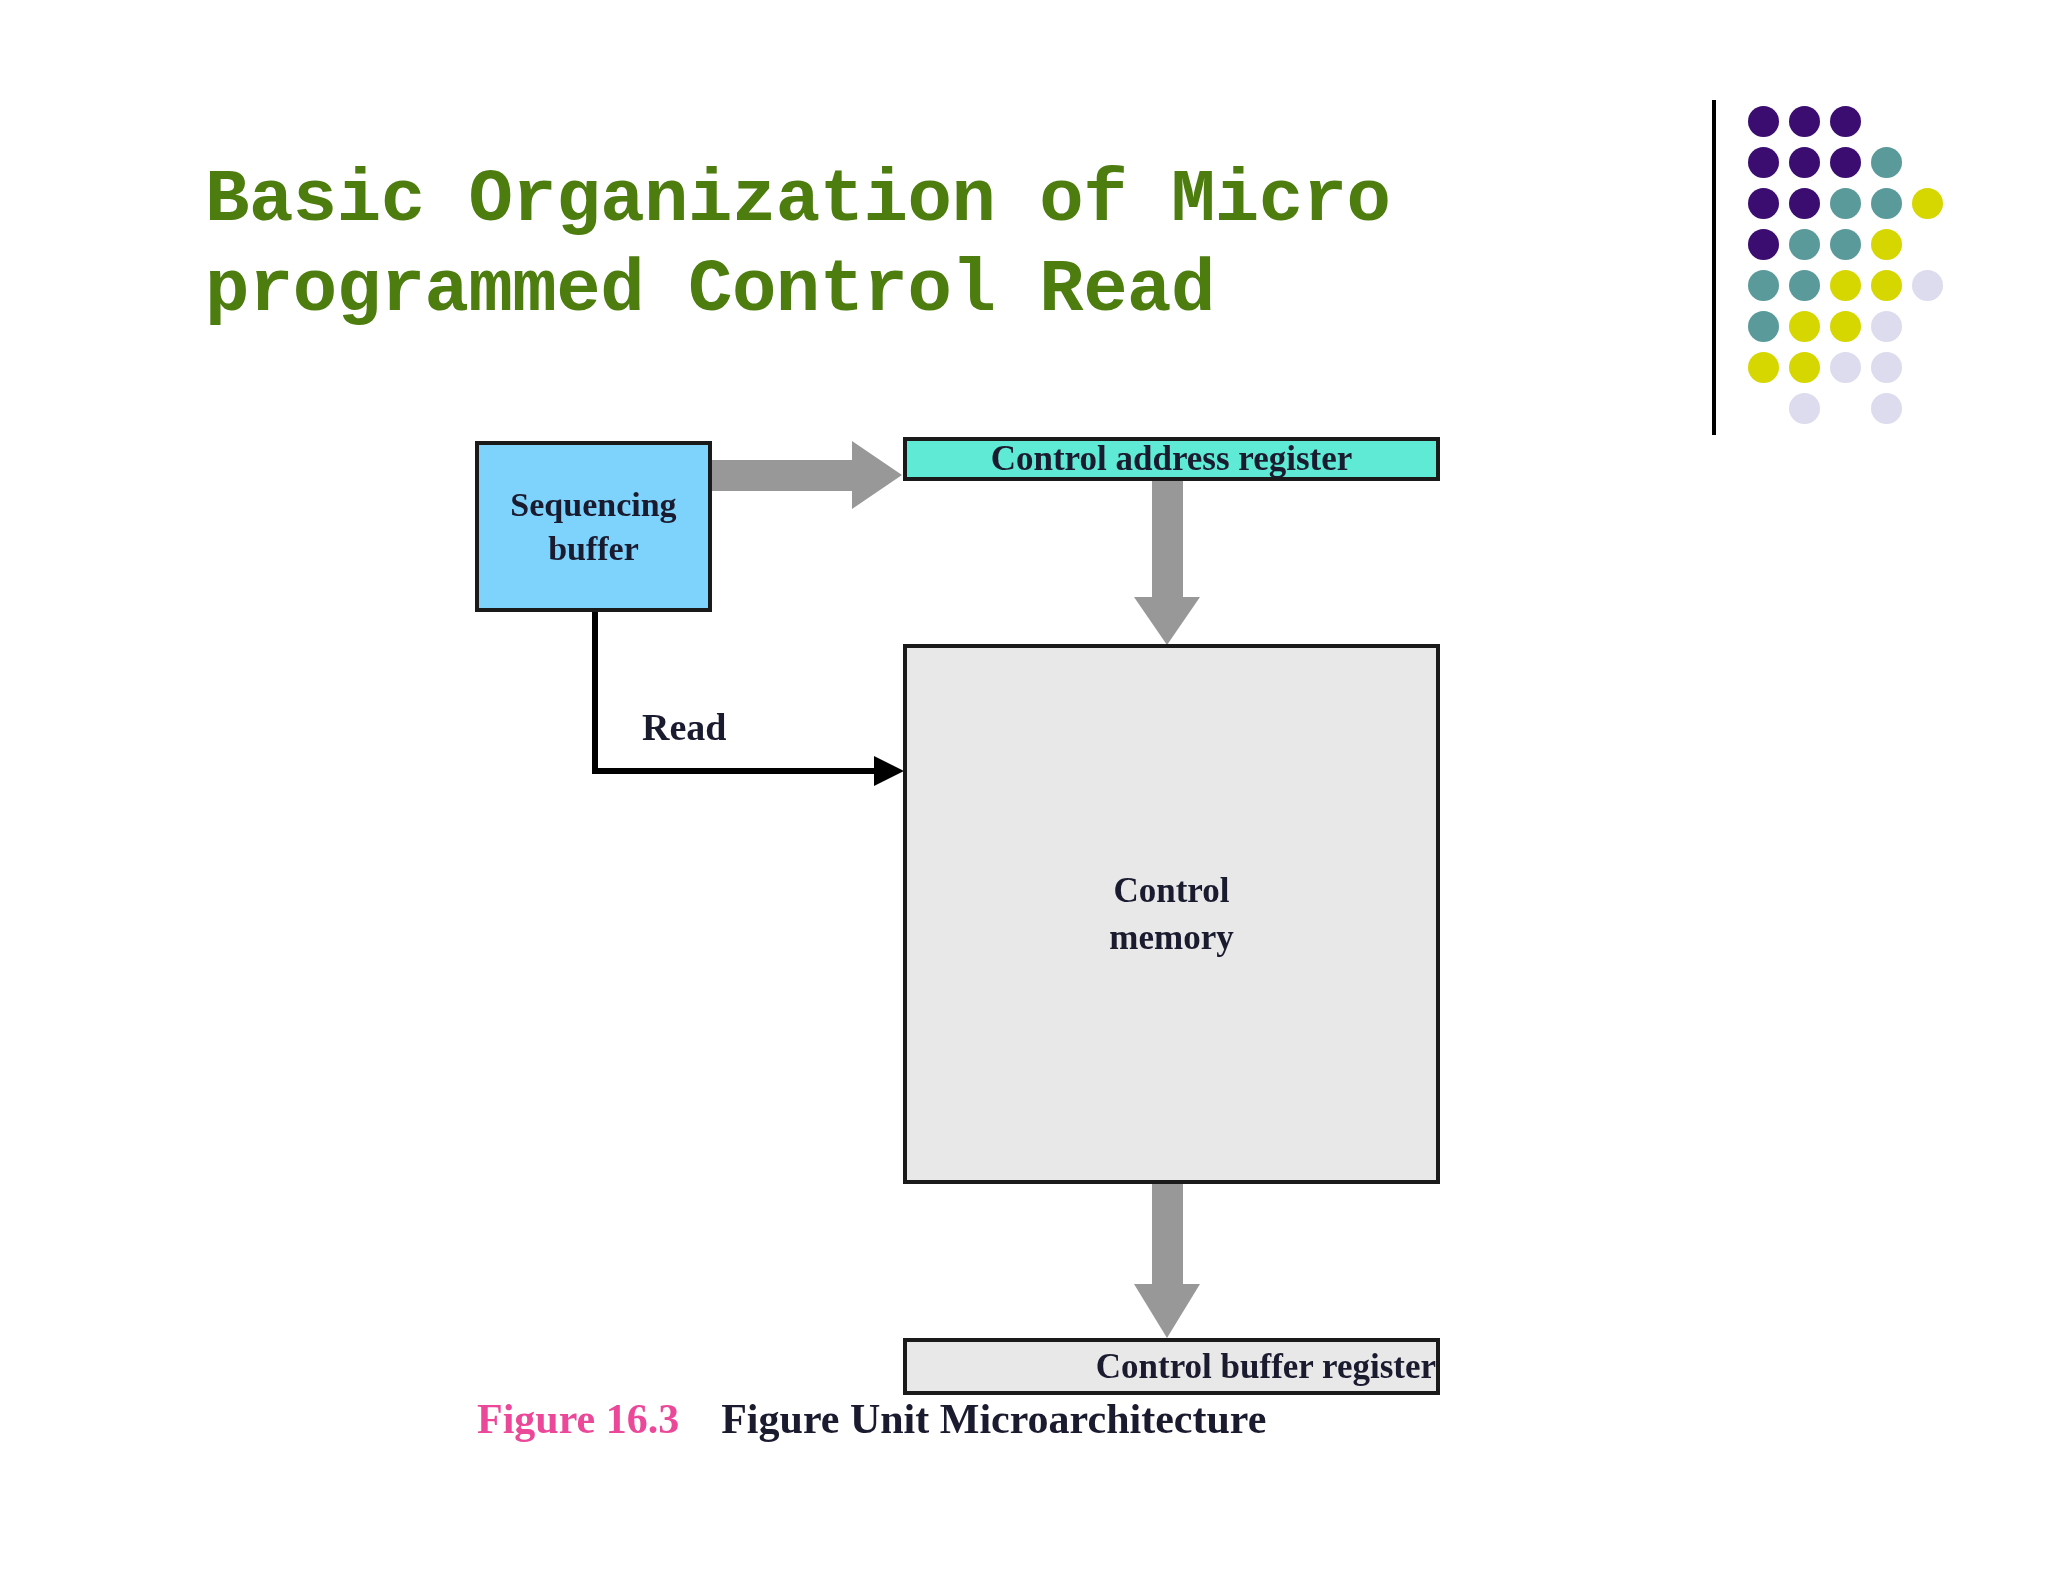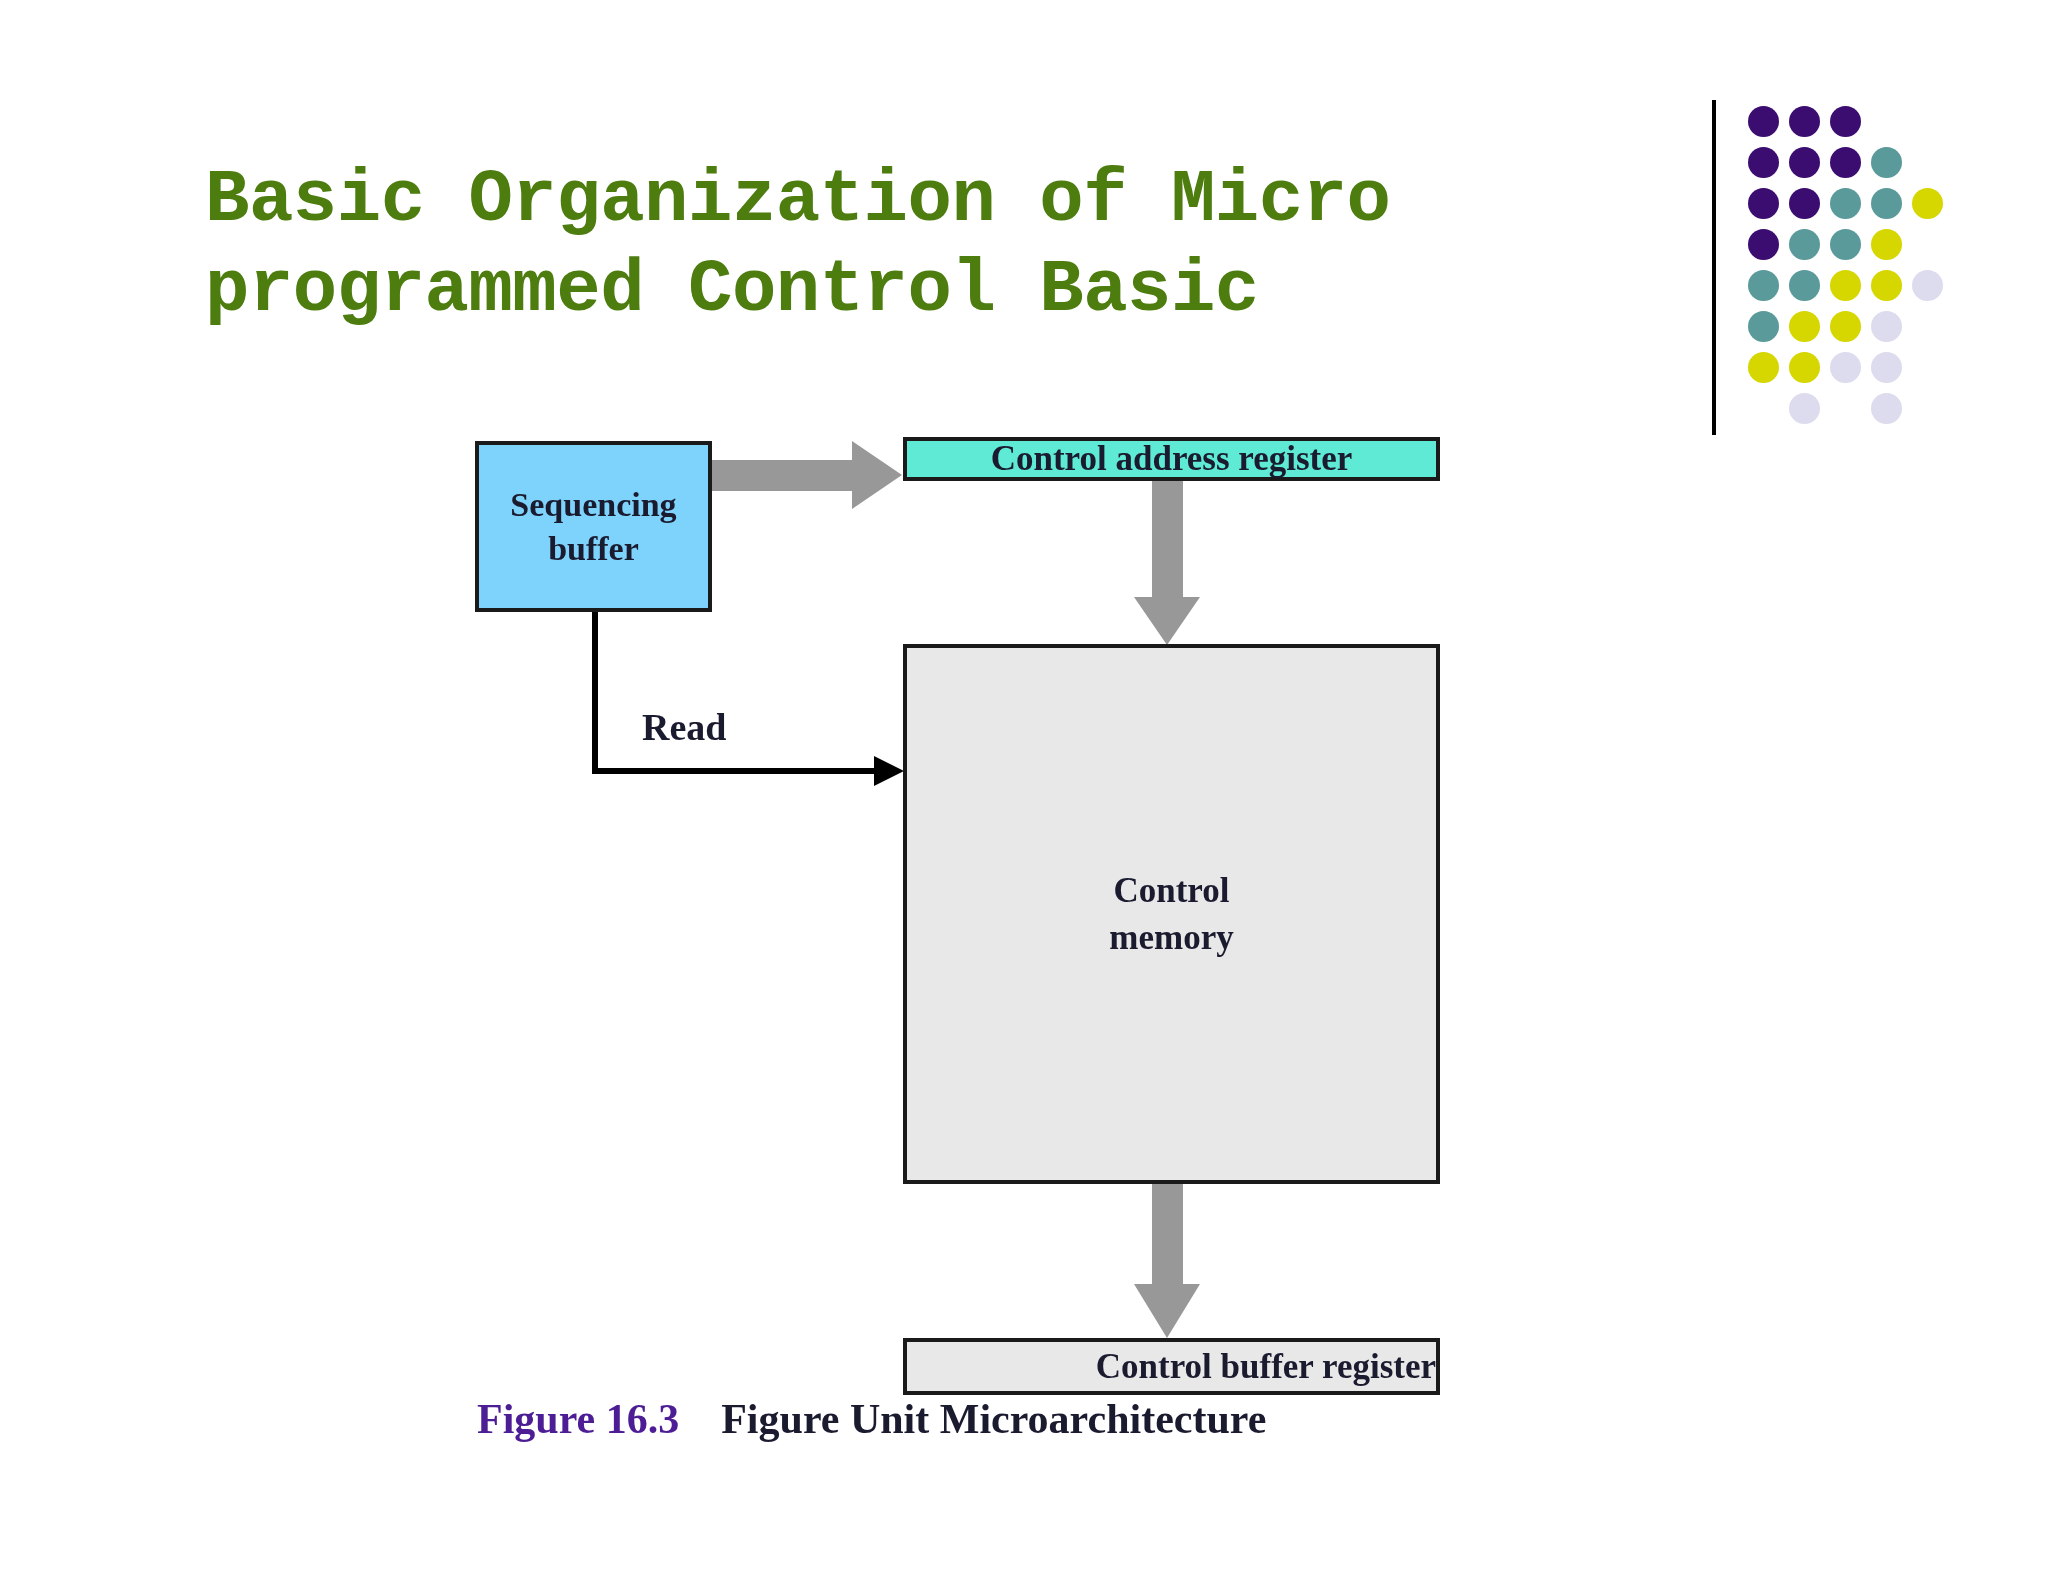--- a/index.html
+++ b/index.html
@@ -159,31 +159,31 @@
 
   
   #caption {
     position: absolute;
     left: 477px; top: 1395px;
     font-family: "Liberation Serif", serif;
     font-weight: bold;
     font-size: 42px;
     white-space: nowrap;
   }
-  #caption-num { color: #4c1d95; margin-right: 42px; }
+  #caption-num { color: #ec4899; margin-right: 42px; }
   #caption-text { color: #1b1b30; }
 </style>
 </head>
 <body>
 
 <div id="slide">
 
   <div id="title" style="color: #4d7c0f; font-family: Liberation Mono, monospace;">
     <span class="tline">Basic Organization of Micro</span>
-    <span class="tline">programmed Control Basic</span>
+    <span class="tline">programmed Control Read</span>
   </div>
 
   <div id="logo">
     <div id="logo-rule" style="background: rgb(0, 0, 0);"></div>
     <div id="dot-grid">
         <span class="dot-row"><span class="dot" style="background: rgb(59, 13, 112);"></span><span class="dot" style="background: rgb(59, 13, 112);"></span><span class="dot" style="background: rgb(59, 13, 112);"></span><span class="dot blank"></span><span class="dot blank"></span></span>
         <span class="dot-row"><span class="dot" style="background: rgb(59, 13, 112);"></span><span class="dot" style="background: rgb(59, 13, 112);"></span><span class="dot" style="background: rgb(59, 13, 112);"></span><span class="dot" style="background: rgb(90, 154, 154);"></span><span class="dot blank"></span></span>
         <span class="dot-row"><span class="dot" style="background: rgb(59, 13, 112);"></span><span class="dot" style="background: rgb(59, 13, 112);"></span><span class="dot" style="background: rgb(90, 154, 154);"></span><span class="dot" style="background: rgb(90, 154, 154);"></span><span class="dot" style="background: rgb(214, 214, 0);"></span></span>
         <span class="dot-row"><span class="dot" style="background: rgb(59, 13, 112);"></span><span class="dot" style="background: rgb(90, 154, 154);"></span><span class="dot" style="background: rgb(90, 154, 154);"></span><span class="dot" style="background: rgb(214, 214, 0);"></span><span class="dot blank"></span></span>
         <span class="dot-row"><span class="dot" style="background: rgb(90, 154, 154);"></span><span class="dot" style="background: rgb(90, 154, 154);"></span><span class="dot" style="background: rgb(214, 214, 0);"></span><span class="dot" style="background: rgb(214, 214, 0);"></span><span class="dot" style="background: rgb(220, 220, 238);"></span></span>

